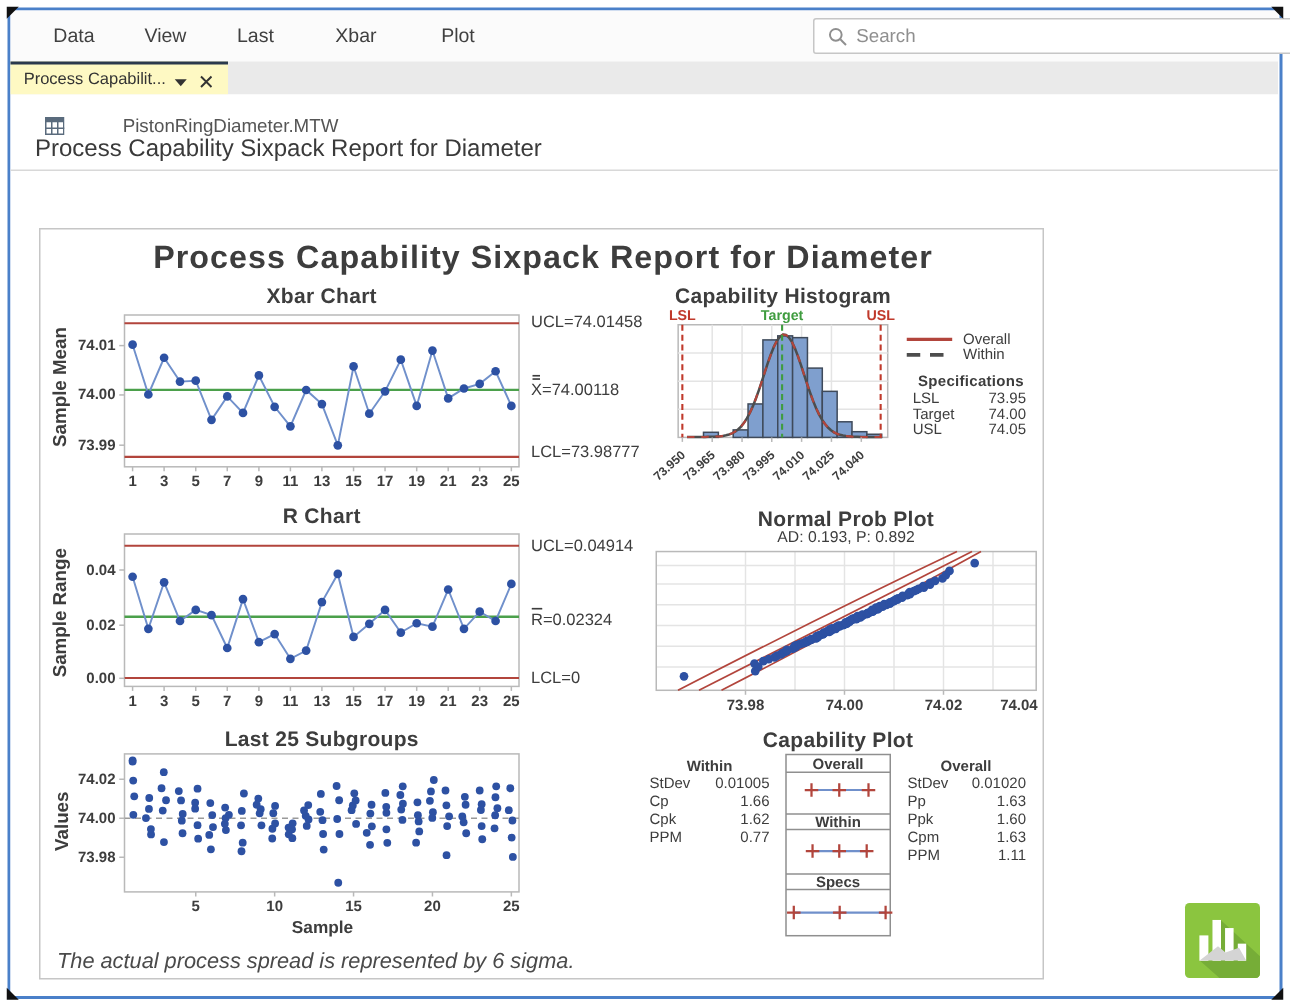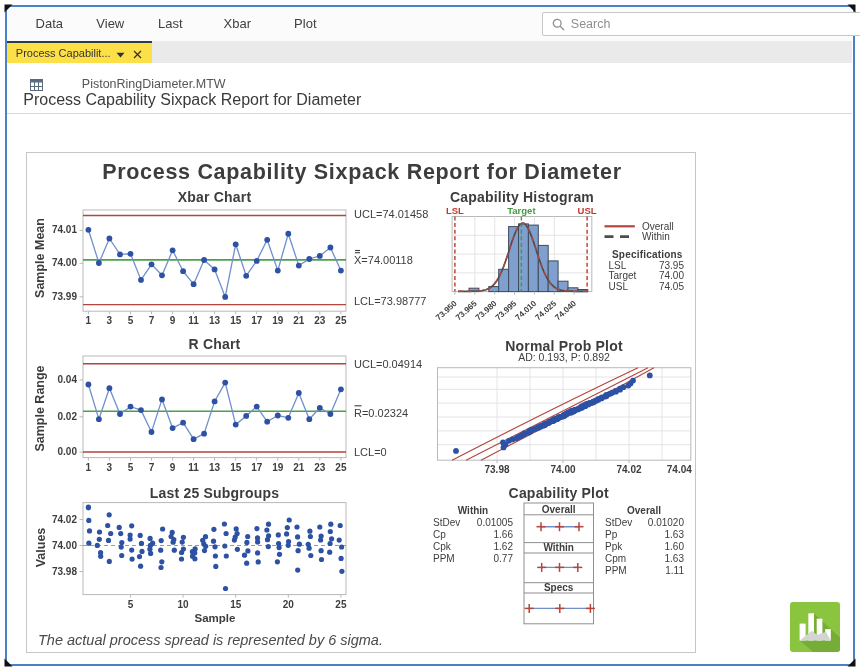--- a/index.html
+++ b/index.html
@@ -3,21 +3,21 @@
 <meta charset="utf-8">
 <style>
 * { margin:0; padding:0; box-sizing:border-box; }
 body { width:860px; height:671px; background:#fff; font-family:"Liberation Sans",sans-serif; position:relative; overflow:hidden; }
 .win { position:absolute; left:5px; top:5px; width:850px; height:661px; border:2.3px solid #4a80c9; background:#fff; }
 .menubar { position:absolute; left:7.3px; top:7.3px; width:845px; height:34px; background:#fbfbfb; }
 .mi { position:absolute; top:0; height:34px; line-height:34px; font-size:13px; color:#404040; text-align:right; transform:translateX(-50%); white-space:nowrap; }
 .search { position:absolute; left:534.5px; top:5px; width:334px; height:24px; border:1px solid #c6c6c6; border-radius:2px; background:#fff; }
 .search span { position:absolute; left:28px; top:4px; font-size:12.5px; color:#8f8f8f; }
 .tabbar { position:absolute; left:7.3px; top:41px; width:845px; height:22px; background:#eaeaea; }
-.tab { position:absolute; left:0; top:0; width:145px; height:22px; background:#fde047; border-top:2.5px solid #2b3a4d; }
+.tab { position:absolute; left:0; top:0; width:145px; height:22px; background:#fef9c3; border-top:2.5px solid #2b3a4d; }
 .tab .t { position:absolute; left:8.5px; top:4px; font-size:11px; color:#333; white-space:nowrap; }
 .content { position:absolute; left:7.3px; top:63px; width:845px; height:600px; background:#fff; }
 .wsrow { position:absolute; left:23px; top:13.5px; height:14px; }
 .wsname { position:absolute; left:15.5px; top:0px; font-size:12.5px; color:#555; white-space:nowrap;padding-left:36px; }
 .heading { position:absolute; left:16px; top:27.5px; font-size:16px; color:#3a3a3a; white-space:nowrap; }
 .sep { position:absolute; left:0px; top:50px; width:845px; height:1px; background:#d8d8d8; }
 .chartbox { position:absolute; left:26px; top:152px; width:670px; height:501px; border:1px solid #c6c6c6; background:#fff; }
 .mticon { position:absolute; left:790px; top:602px; width:50px; height:50px; background:#8bc53f; border-radius:3px; overflow:hidden; }
 </style>
 </head>

